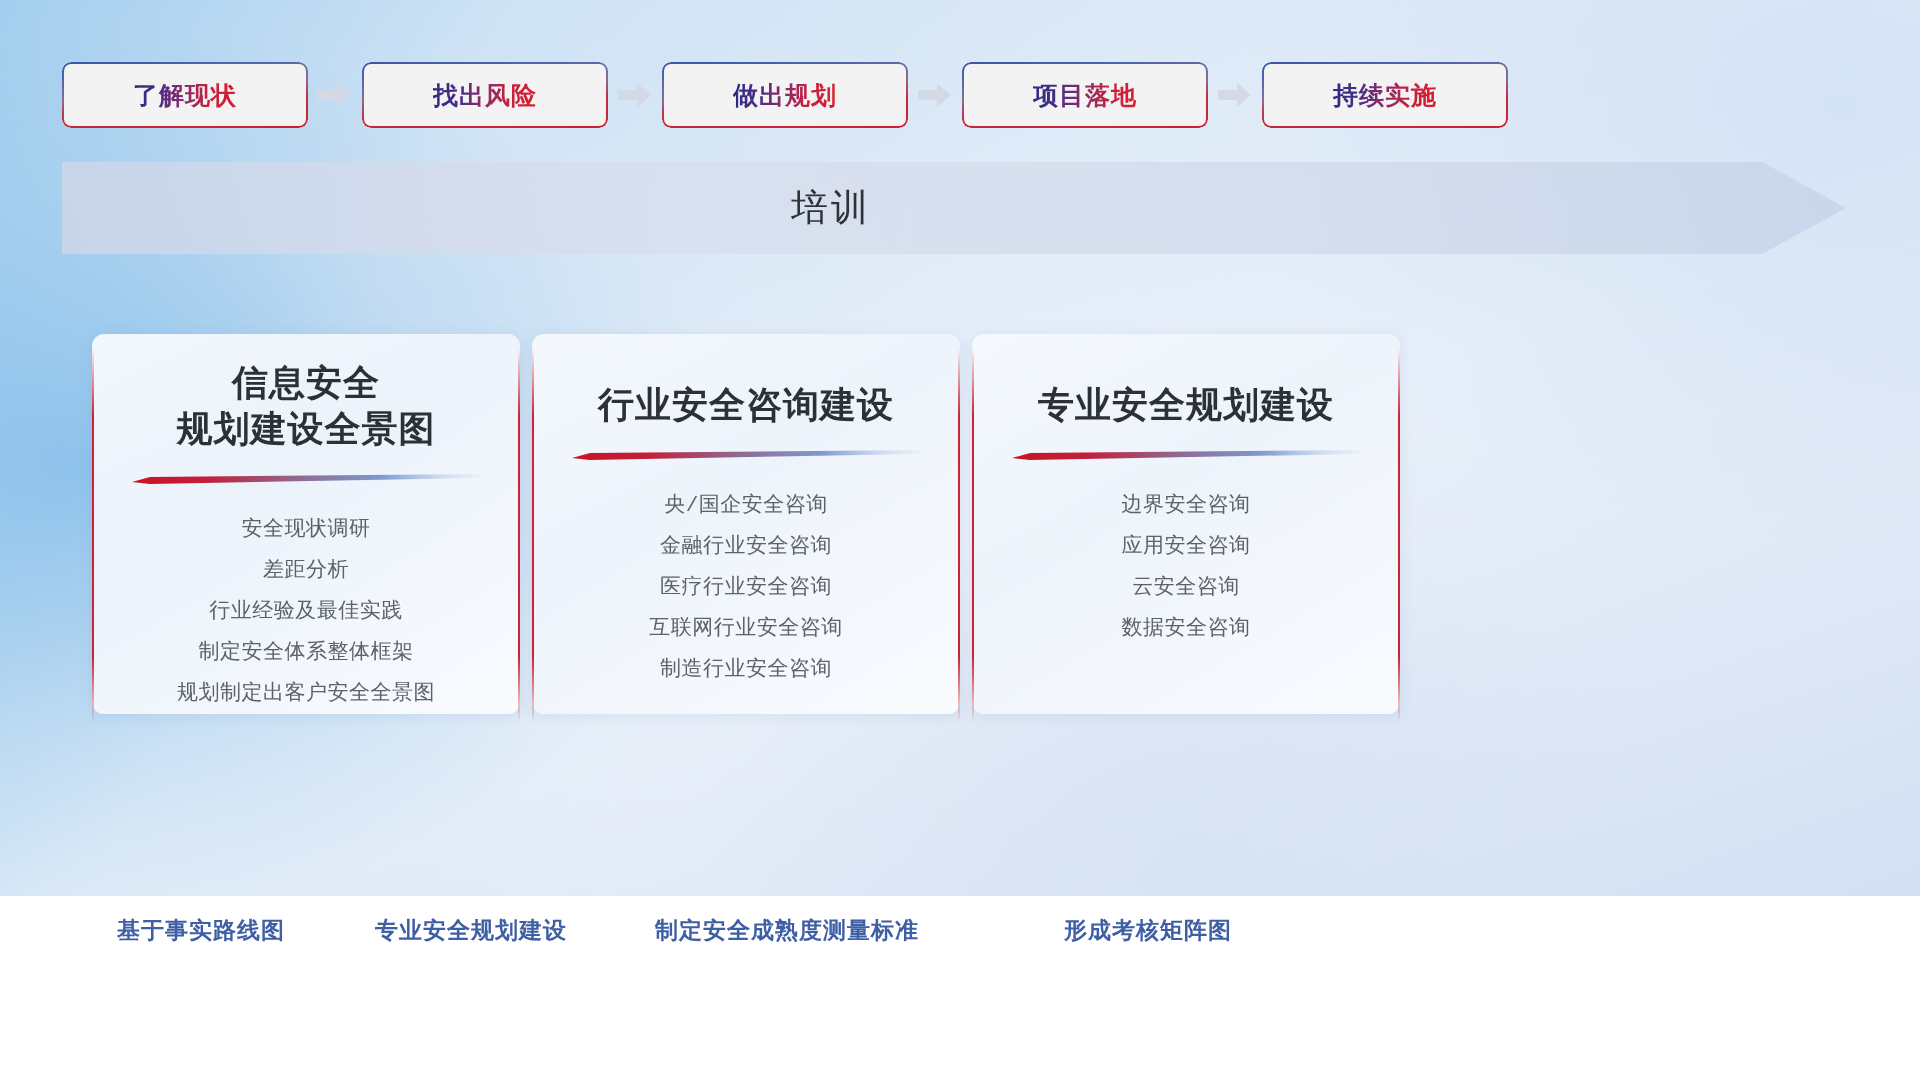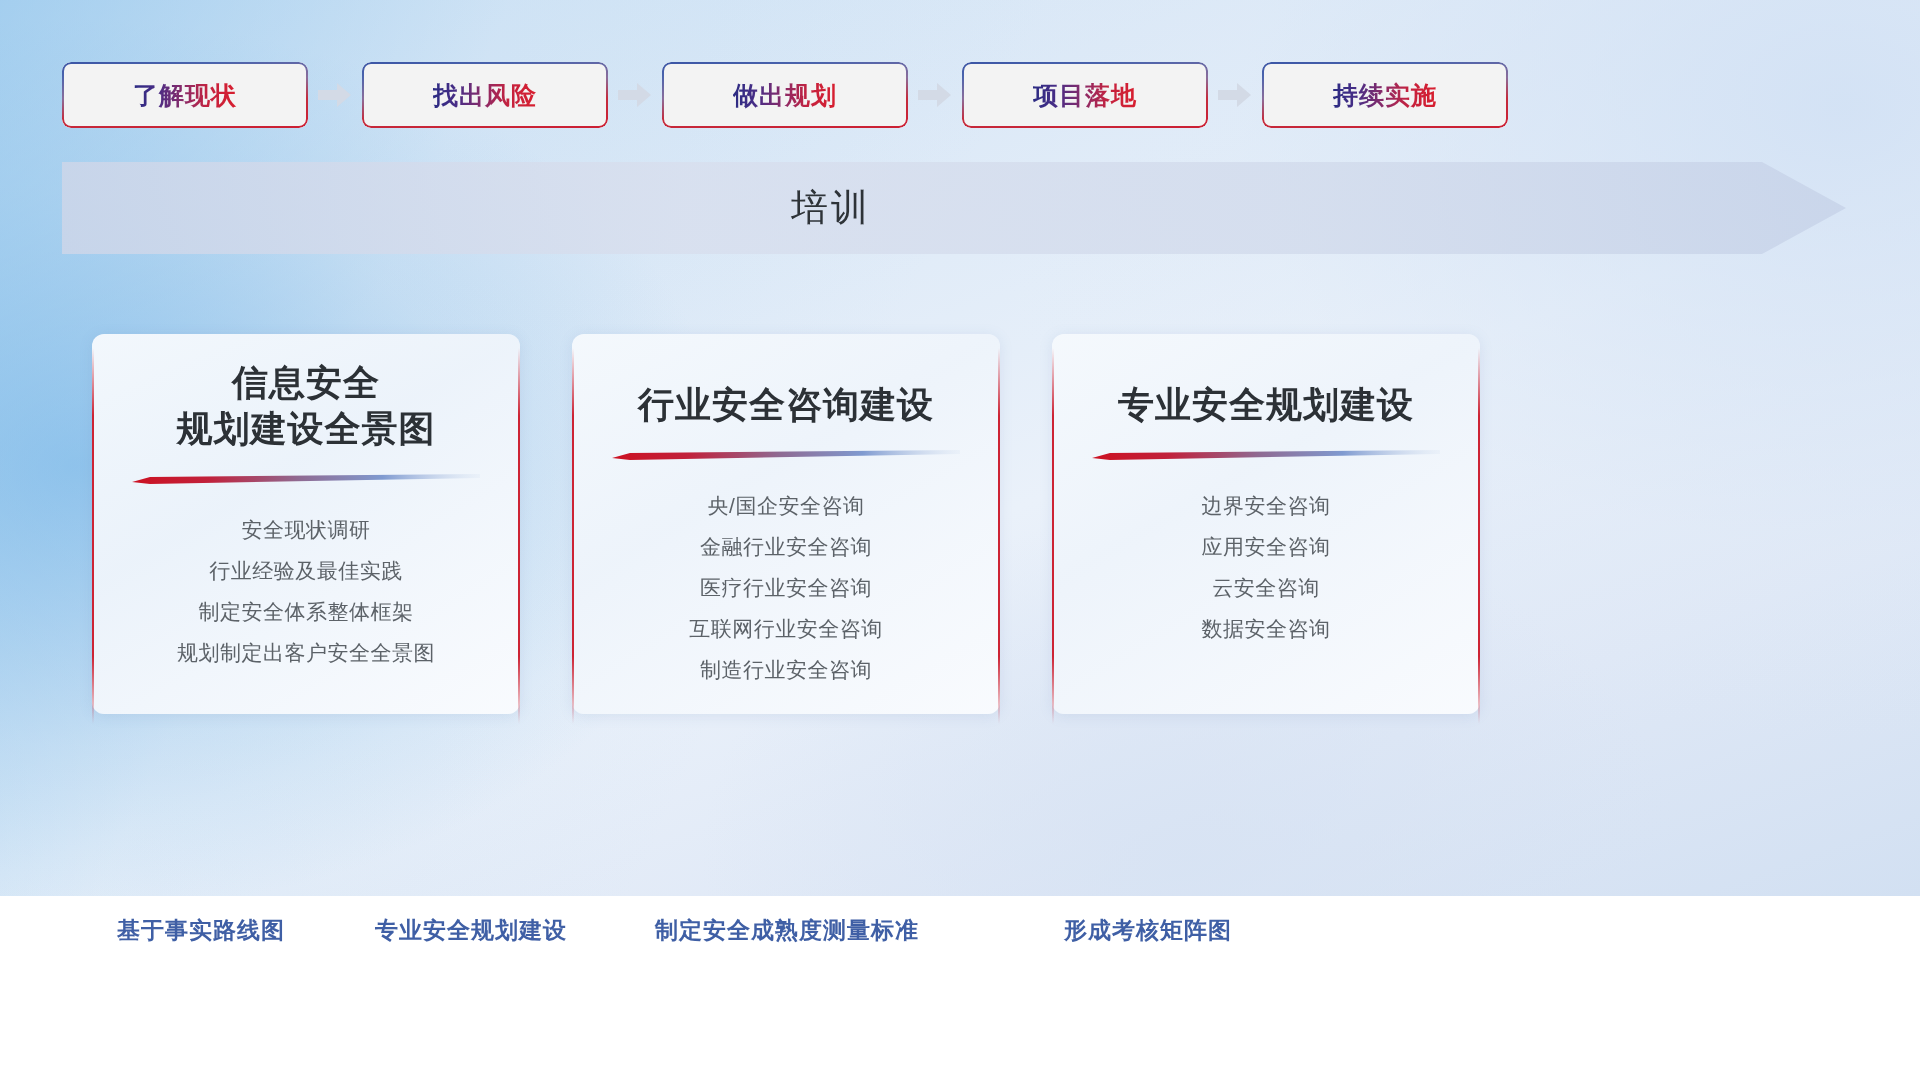--- a/index.html
+++ b/index.html
@@ -94,21 +94,21 @@
     color: #2e3338;
     letter-spacing: 3px;
   }
 
   
   #cards {
     position: absolute;
     top: 334px; left: 92px;
     width: 1388px; height: 380px;
     display: flex;
-    justify-content: space-between;
+    gap: 12px;
   }
   .card {
     position: relative;
     width: 428px;
     height: 380px;
     border-radius: 12px;
     background: linear-gradient(150deg, rgba(245,249,253,0.97) 0%, rgba(238,244,251,0.96) 40%, rgba(249,251,254,0.99) 100%);
     box-shadow: 0 2px 14px rgba(90,125,175,0.13);
     padding: 26px 18px 0;
     display: flex;
@@ -151,20 +151,21 @@
     width: 348px;
     height: 10px;
     margin-top: 22px;
   }
   .card-rule svg { display: block; }
   .card-list {
     list-style: none;
     margin-top: 26px;
     width: 100%;
     text-align: center;
+    font-family: Liberation Mono, monospace;
   }
   .card-list li {
     font-size: 21px;
     color: #5c6268;
     line-height: 1.95;
     letter-spacing: 0.5px;
   }
 
   
   .card.two .card-title, .card.three .card-title { margin-top: 22px; }
@@ -263,20 +264,21 @@
                 <stop offset="48%" stop-color="#8f6a92"></stop>
                 <stop offset="72%" stop-color="#7f9ad0"></stop>
                 <stop offset="100%" stop-color="#c9d8ec" stop-opacity="0.15"></stop>
               </linearGradient>
             </defs>
             <path d="M0 8 L18 3 L348 0 L348 4 L18 10 Z" fill="url(#ruleGrad1)"></path>
           </svg>
         </div>
         <ul class="card-list">
           <li>安全现状调研</li>
+          <li>差距分析</li>
           <li>行业经验及最佳实践</li>
           <li>制定安全体系整体框架</li>
           <li>规划制定出客户安全全景图</li>
         </ul>
       </div>
     </div>
 
     <div class="card two">
       <div class="card-inner">
         <div class="card-title">行业安全咨询建设</div>

